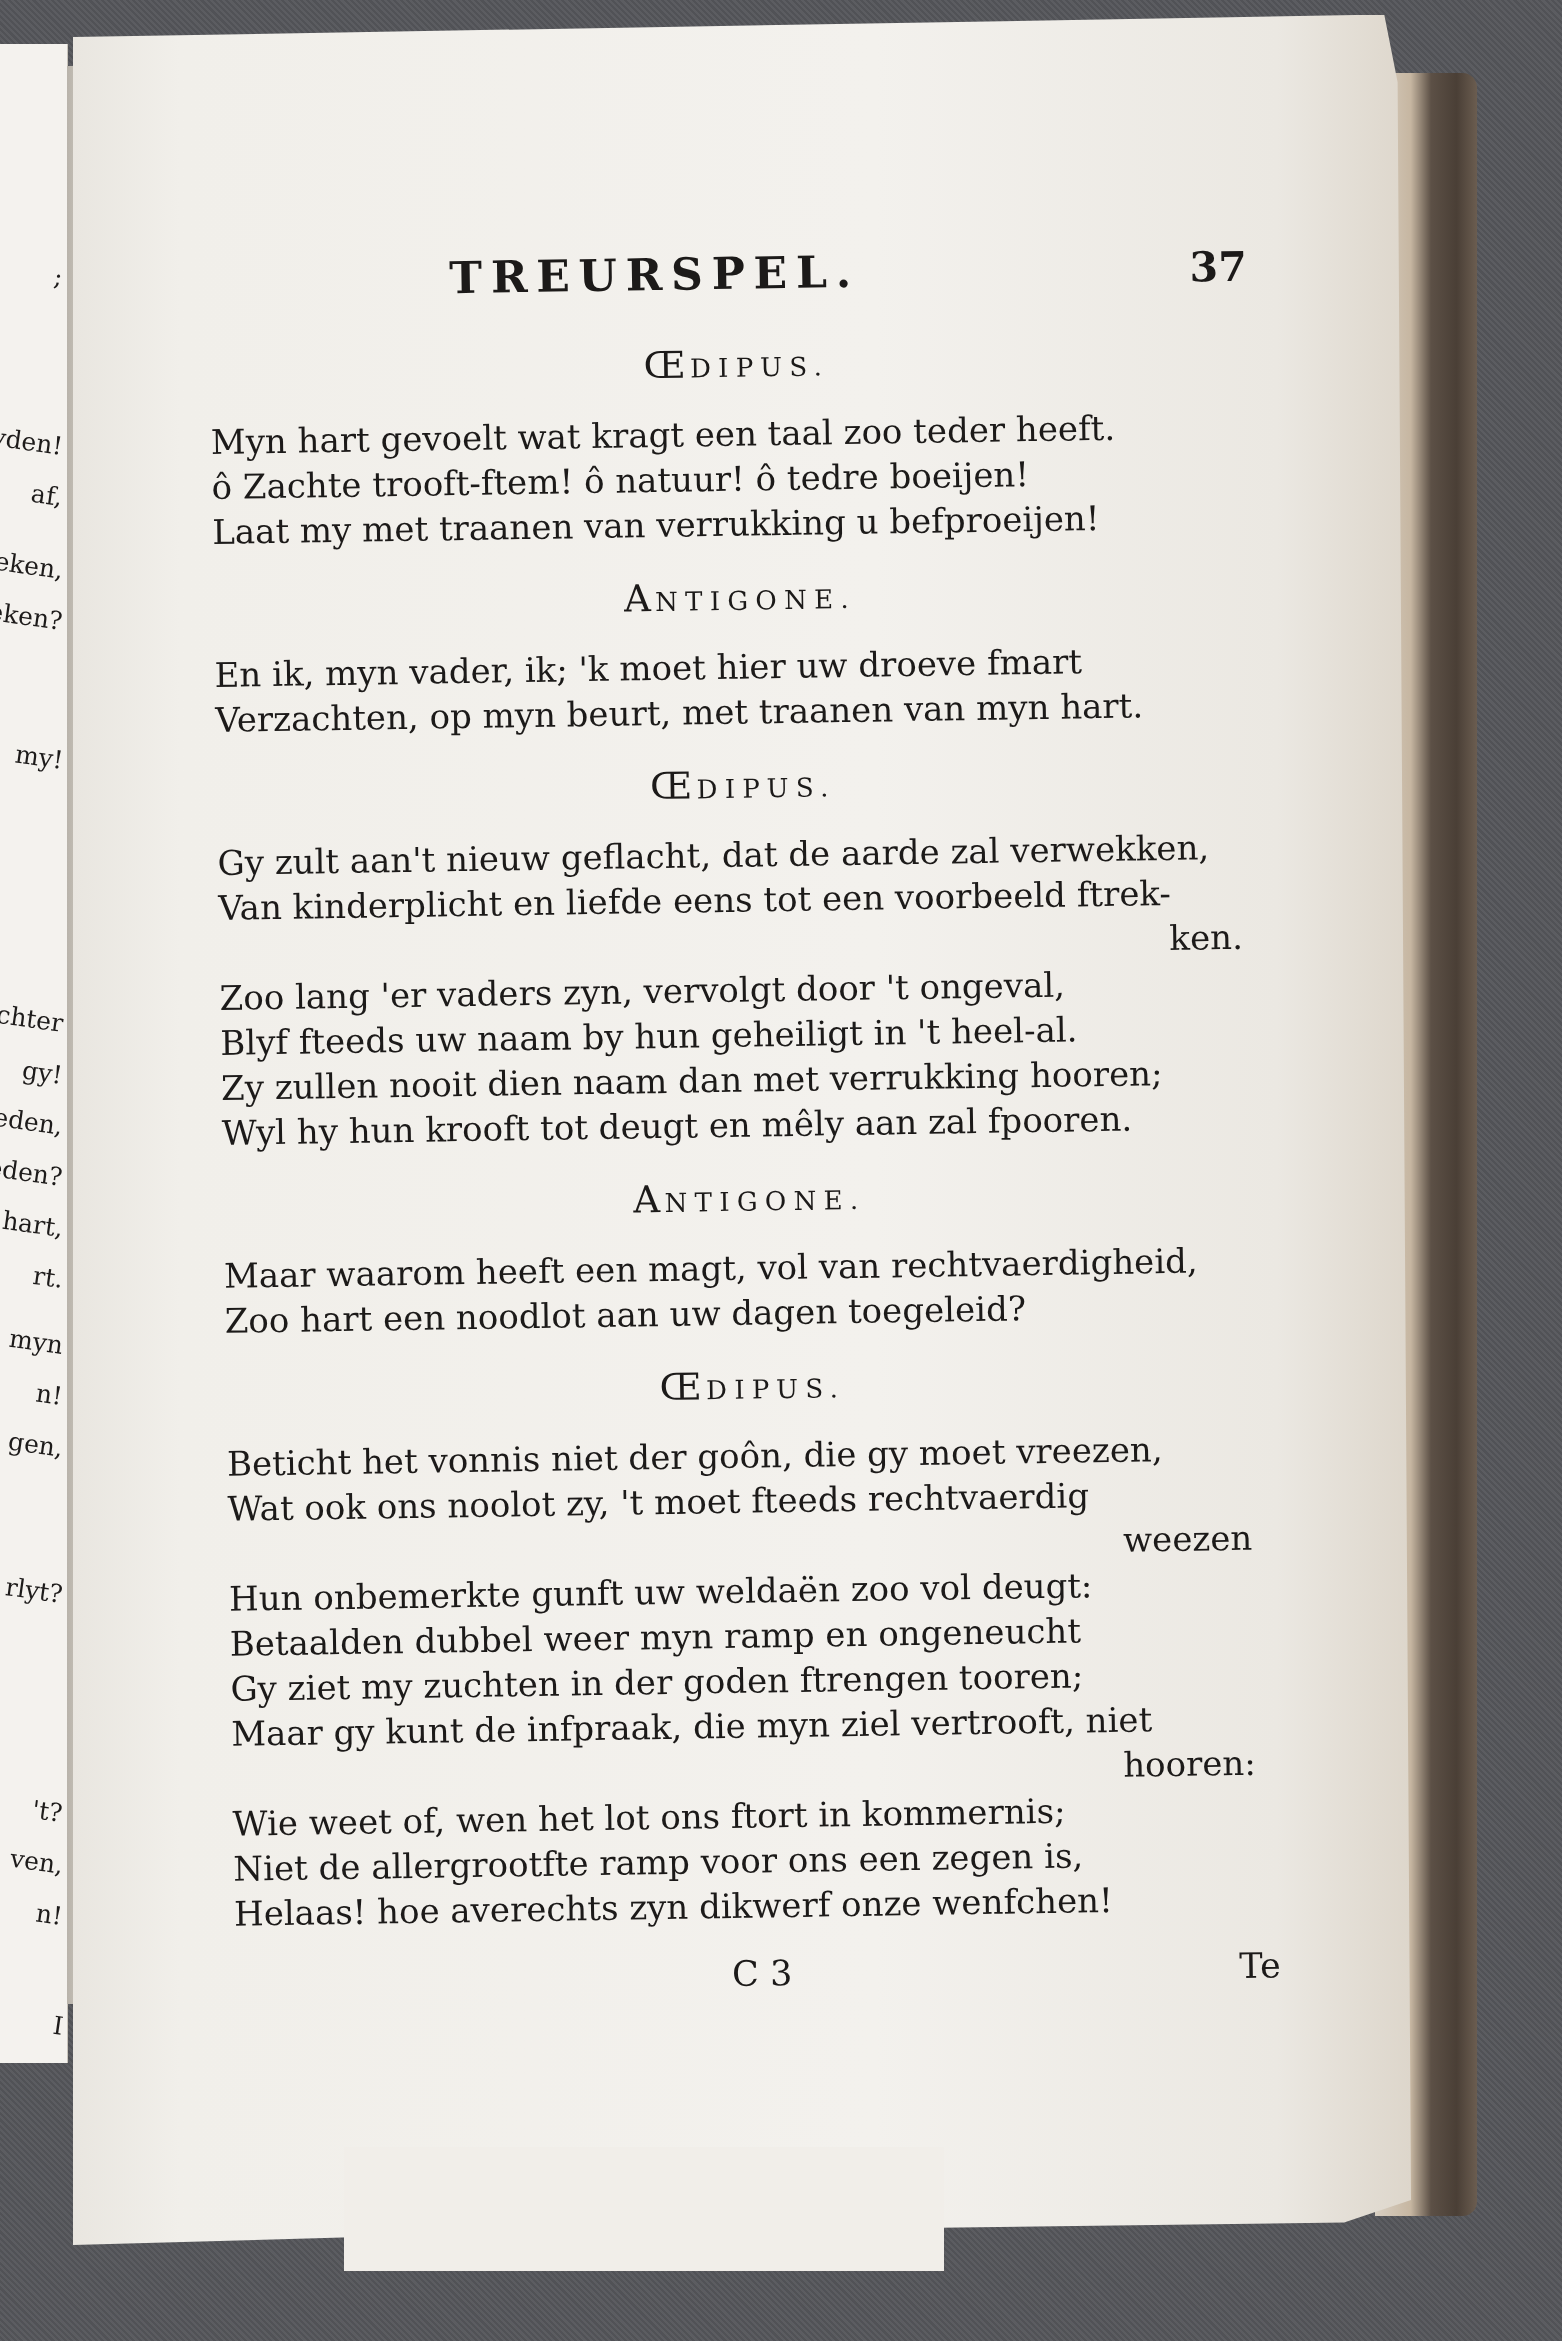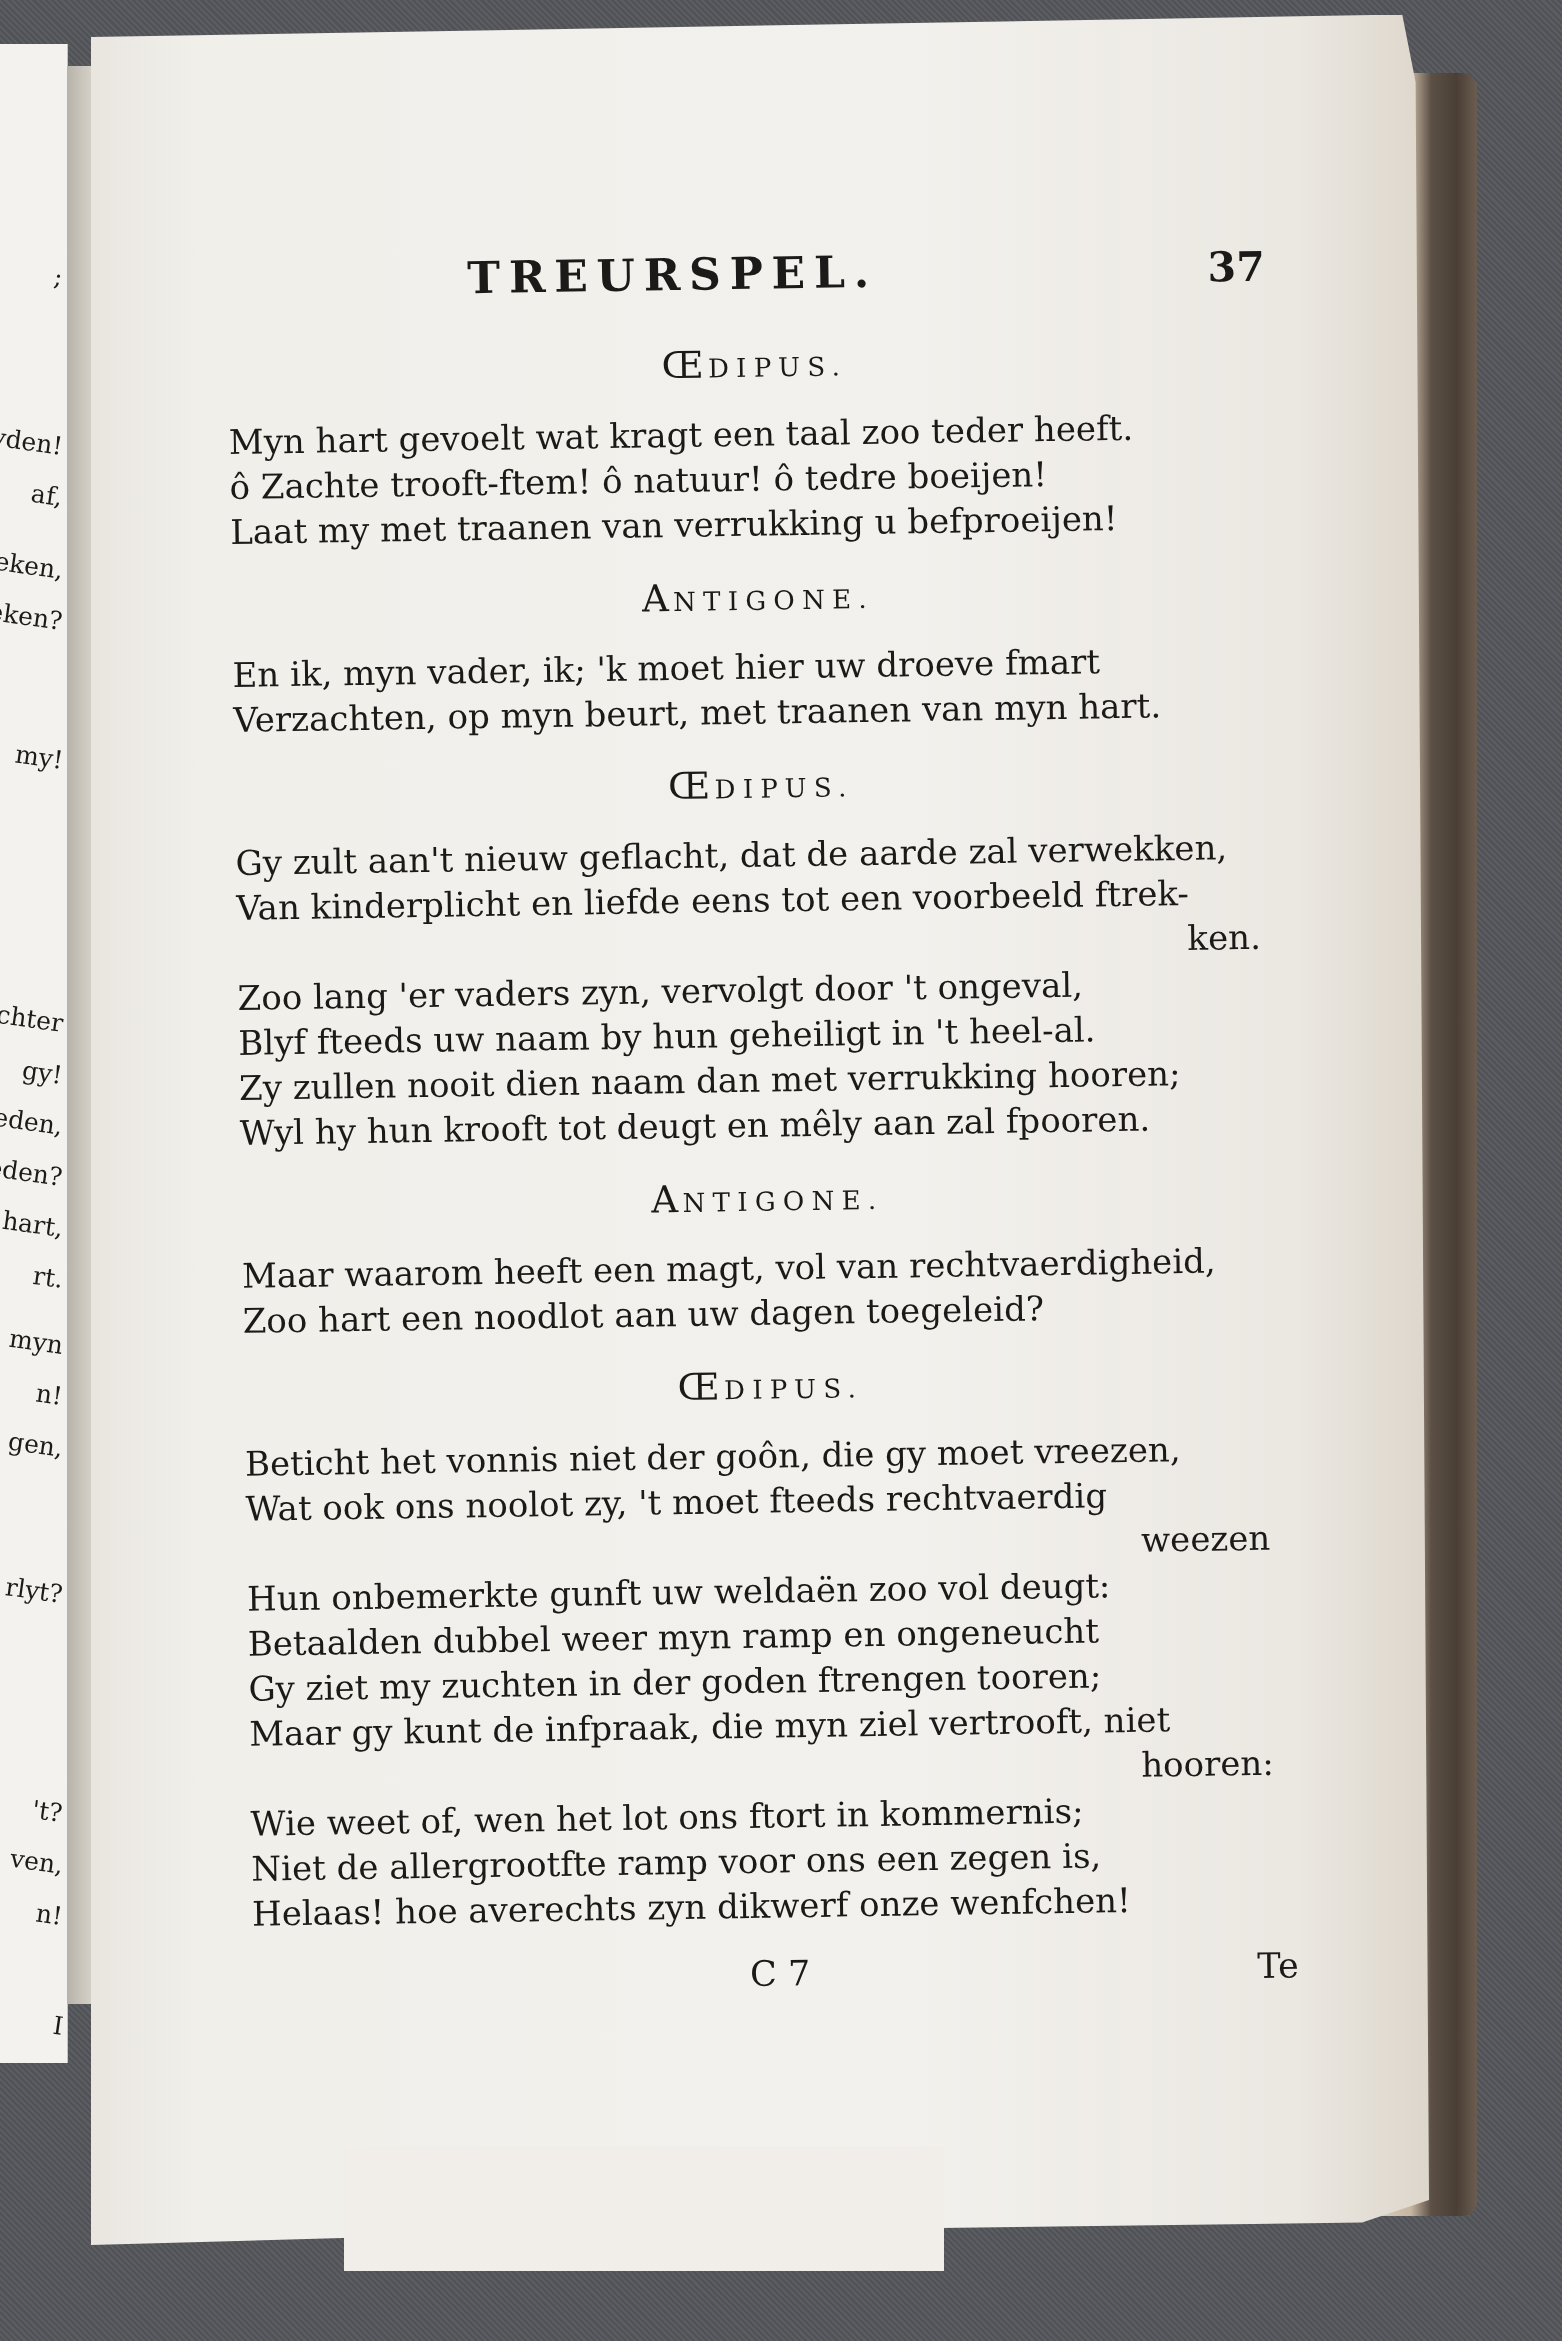--- a/index.html
+++ b/index.html
@@ -25,21 +25,21 @@
       background: linear-gradient(90deg, #b8b3aa, #dcd8d0 70%, #e6e2da);
     }
     
     .page-edge {
       position: absolute; left: 1375px; top: 73px; width: 102px; height: 2143px;
       background: linear-gradient(90deg, #d8cfc2 0%, #c6b6a1 35%, #5c5046 55%, #4a3f36 80%, #6b5d50 100%);
       border-radius: 0 14.6px 14.6px 0;
     }
     
     .page {
-      position: absolute; left: 91px; top: 14.6px; width: 1338px; height: 2253px;
+      position: absolute; left: 73px; top: 14.6px; width: 1338px; height: 2253px;
       background: linear-gradient(90deg, #e9e6e0 0%, #f1efea 8%, #f3f1ed 60%, #ebe8e2 90%, #ddd6cb 100%);
       clip-path: polygon(0 1%, 98% 0, 99% 3%, 100% 97%, 95% 98%, 30% 98.5%, 0 99%);
     }
     .content {
       position: absolute; left: 135px; top: 241px; width: 1053px;
       transform: rotate(-0.9deg); transform-origin: left top;
       color: #1c1a19;
     }
     .running-head {
       display: flex; justify-content: space-between; align-items: baseline;
@@ -125,19 +125,19 @@
         <div class="verse">Hun onbemerkte gunft uw weldaën zoo vol deugt:</div>
         <div class="verse">Betaalden dubbel weer myn ramp en ongeneucht</div>
         <div class="verse">Gy ziet my zuchten in der goden ftrengen tooren;</div>
         <div class="verse">Maar gy kunt de infpraak, die myn ziel vertrooft, niet</div>
         <div class="verse cont">hooren:</div>
         <div class="verse">Wie weet of, wen het lot ons ftort in kommernis;</div>
         <div class="verse">Niet de allergrootfte ramp voor ons een zegen is,</div>
         <div class="verse">Helaas! hoe averechts zyn dikwerf onze wenfchen!</div>
       </div>
     <div class="footer">
-      <span>C 7</span>
+      <span>C 3</span>
       <span>Te</span>
     </div>
   </div>
 </div>
 <div class="patch"></div>
 
 
 </body></html>

